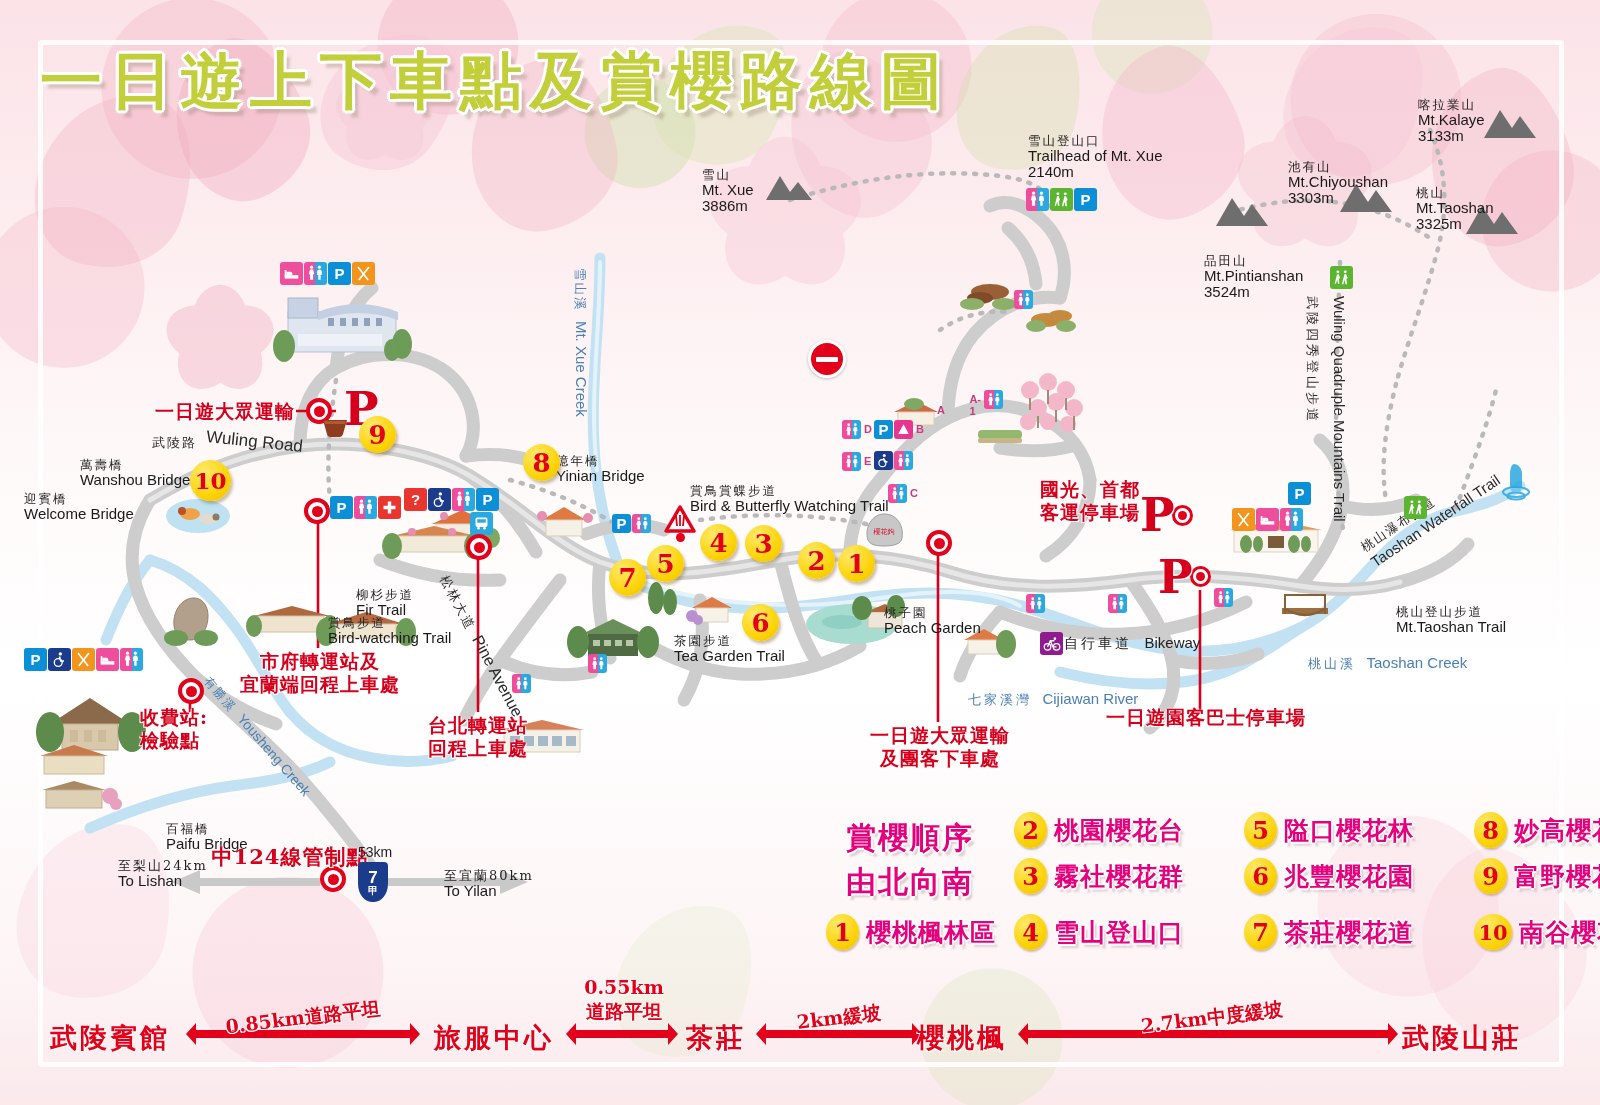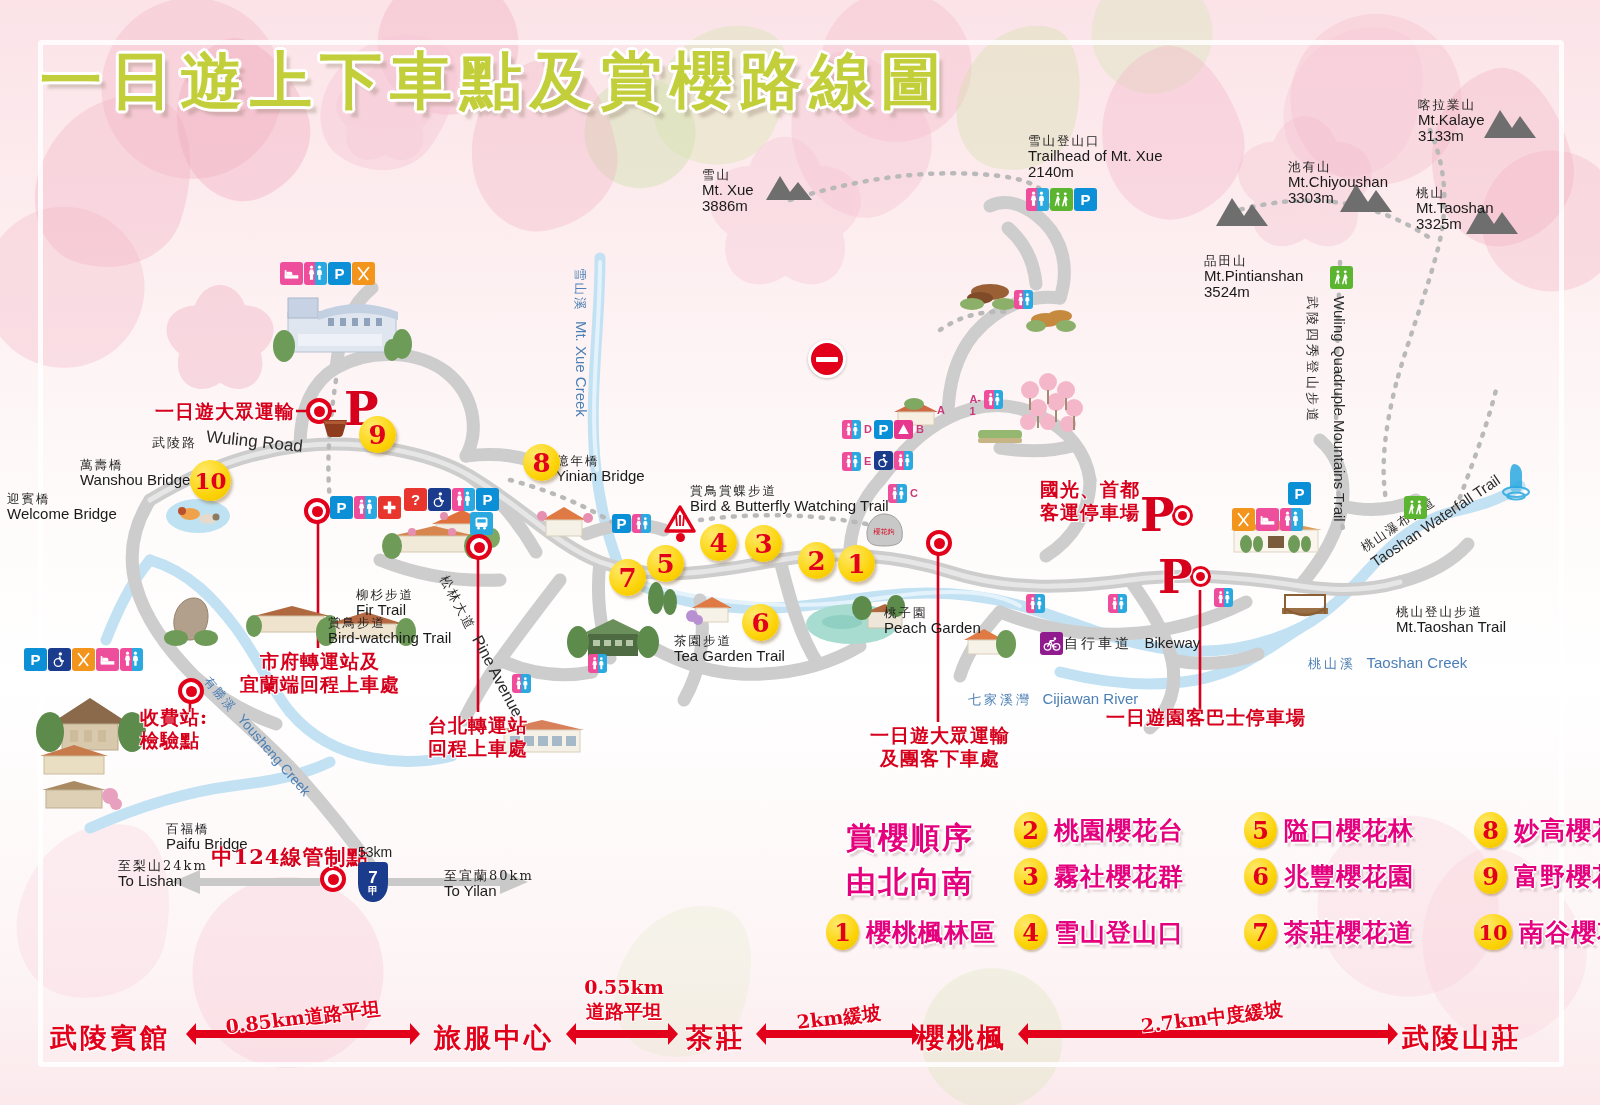--- a/index.html
+++ b/index.html
@@ -576,21 +576,21 @@
     <div class="lbl" style="left:1028px;top:134px">
       <span class="cn">雪山登山口</span>
       <span class="en">Trailhead of Mt. Xue</span>
       <span class="en">2140m</span>
     </div>
 
     <div class="lbl" style="left:80px;top:458px">
       <span class="cn">萬壽橋</span>
       <span class="en">Wanshou Bridge</span>
     </div>
-    <div class="lbl" style="left:7px;top:492px">
+    <div class="lbl" style="left:24px;top:492px">
       <span class="cn">迎賓橋</span>
       <span class="en">Welcome Bridge</span>
     </div>
     <div class="lbl" style="left:166px;top:822px">
       <span class="cn">百福橋</span>
       <span class="en">Paifu Bridge</span>
     </div>
     <div class="lbl" style="left:556px;top:454px">
       <span class="cn">億年橋</span>
       <span class="en">Yinian Bridge</span>

